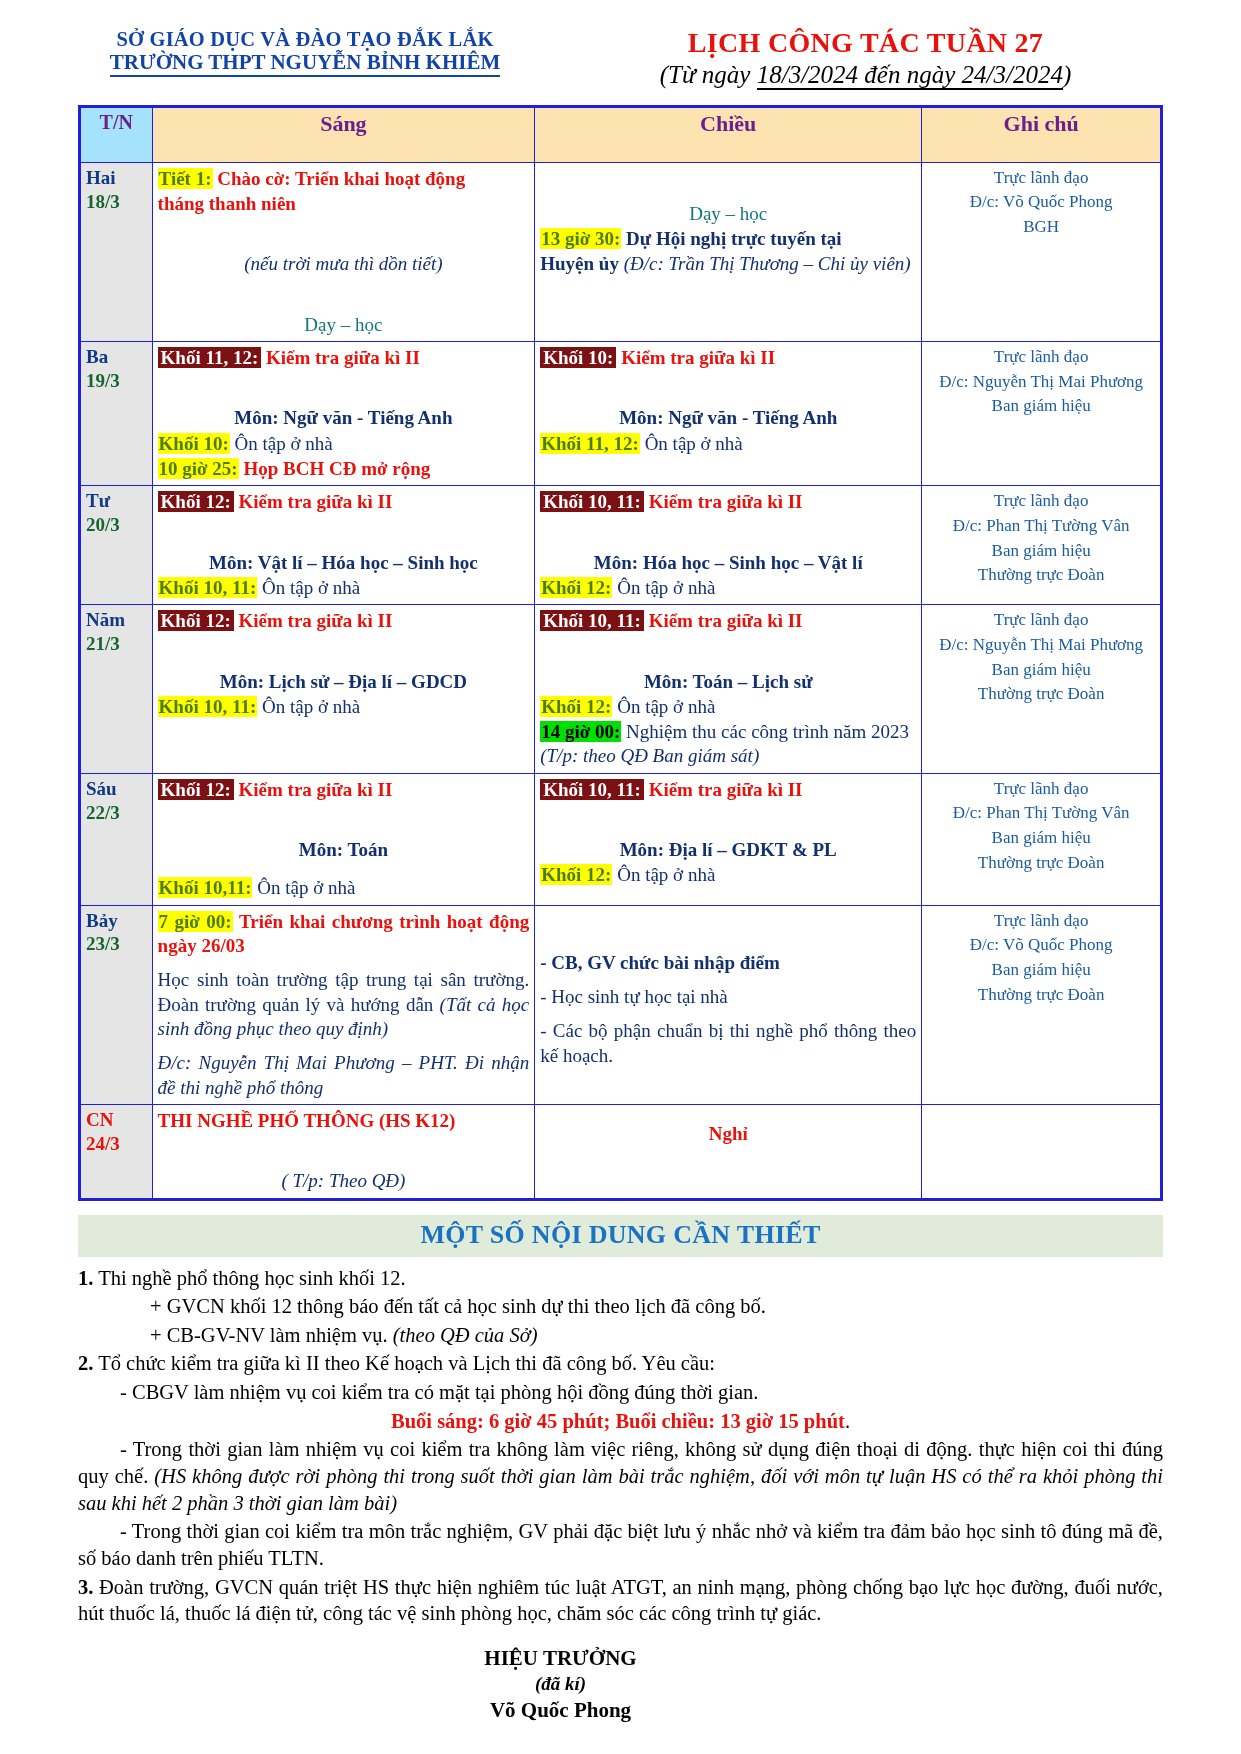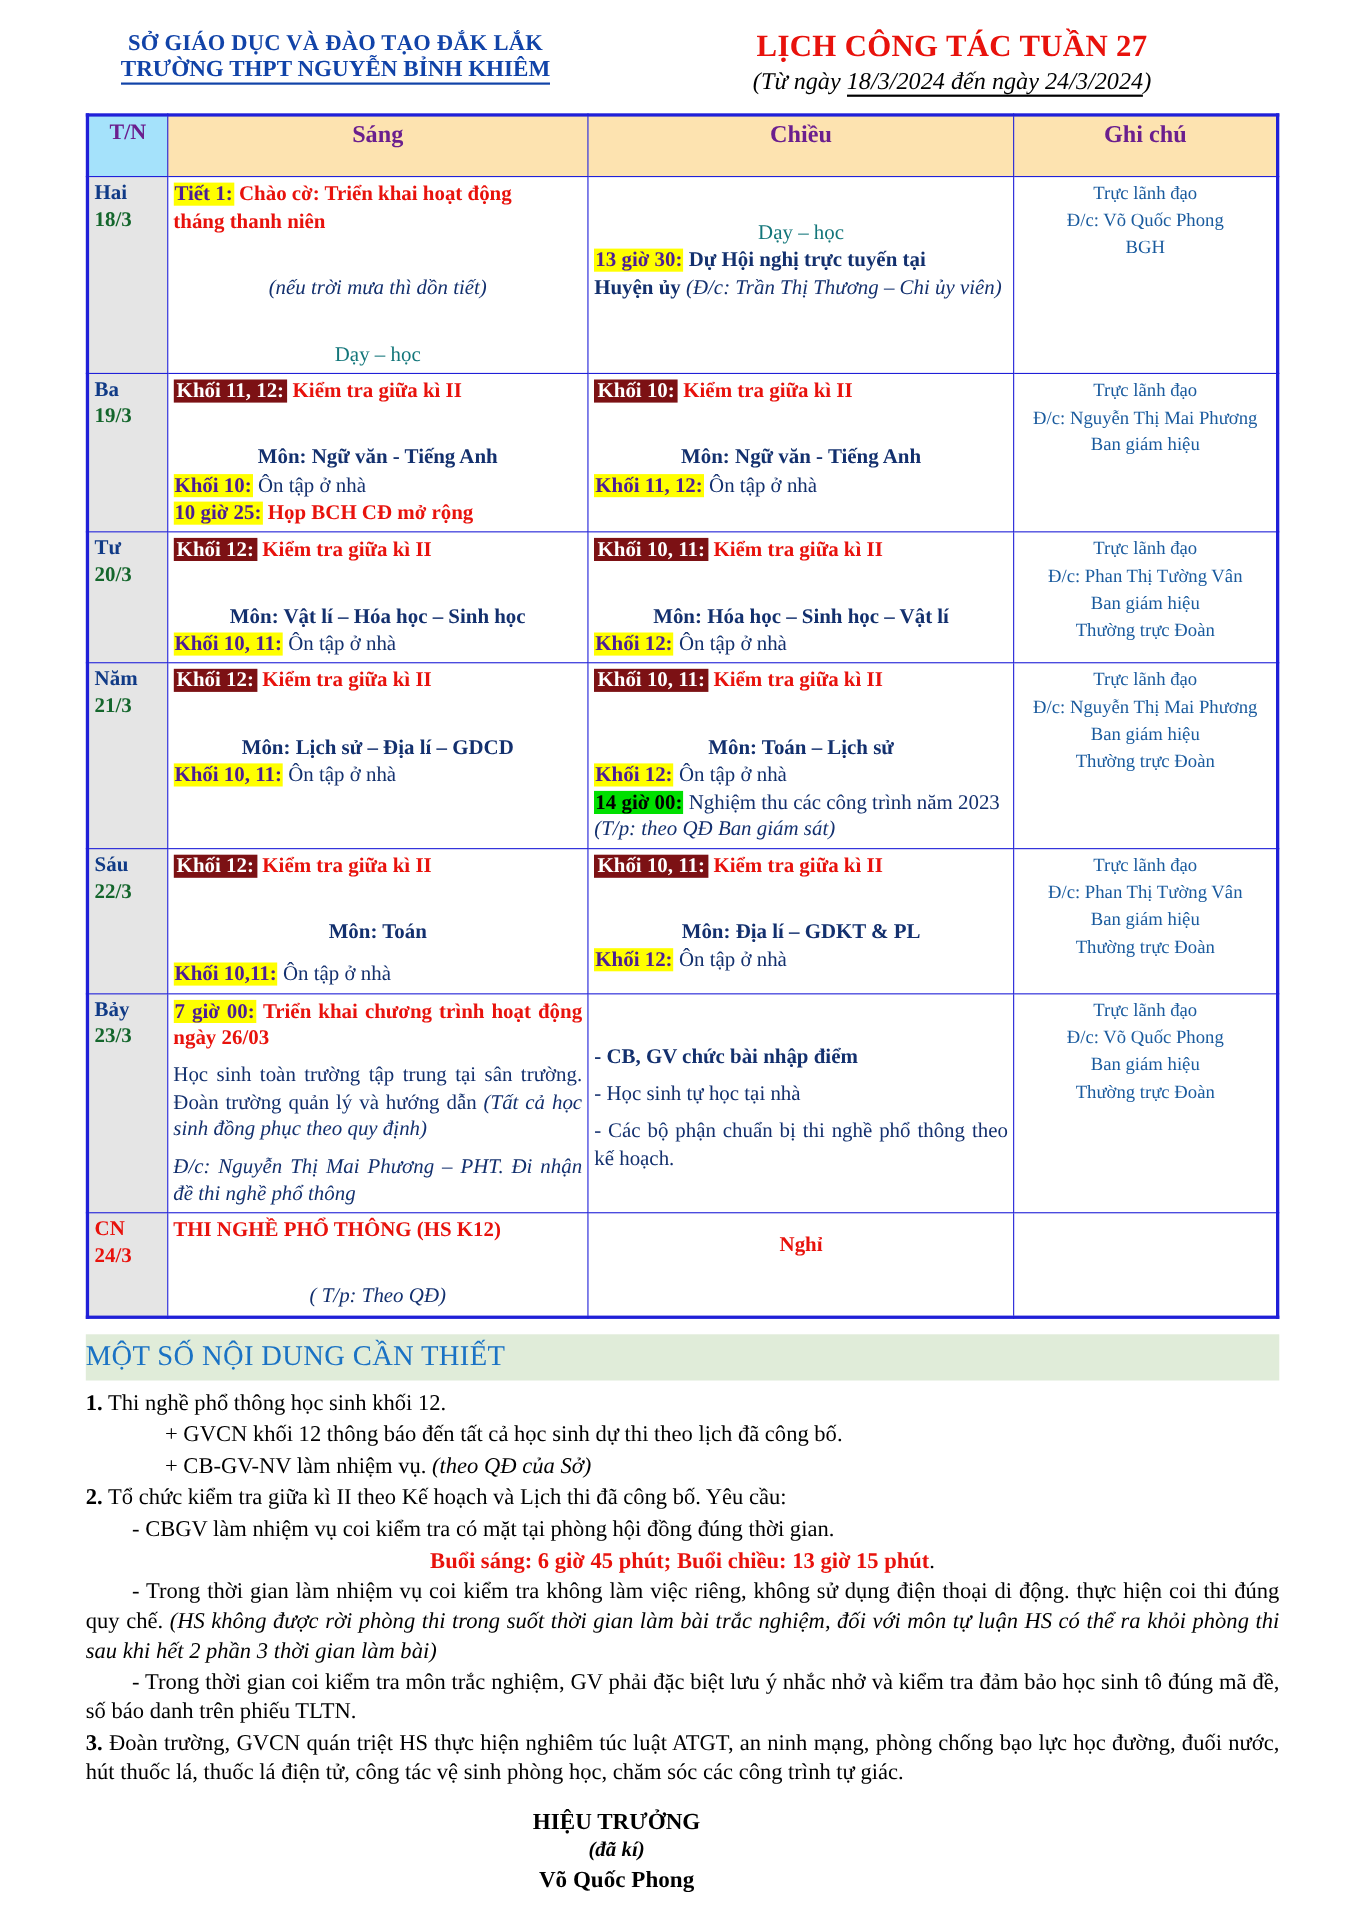--- a/index.html
+++ b/index.html
@@ -56,21 +56,21 @@
     padding-left: 20px;
   }
   .hdr-right .title {
     color: #e8120c;
     font-size: 28px;
     font-weight: bold;
     letter-spacing: 0.3px;
     line-height: 1.1;
   }
   .hdr-right .subtitle {
-    font-size: 22px;
+    font-size: 25px;
     font-style: italic;
     color: #000;
     margin-top: 2px;
     position: relative;
     display: inline-block;
   }
   .hdr-right .subtitle .ul {
     border-bottom: 2px solid #000;
   }
 
@@ -144,44 +144,45 @@
 
   .b  { font-weight: bold; }
   .i  { font-style: italic; }
   .red { color: #e8120c; }
   .teal { color: #13767a; }
 
   
   .hl-yellow {
     background: #ffff00;
     font-weight: bold;
-    color: #4c1d95;
+    color: #4d7c0f;
     padding: 0 1px;
   }
   .hl-green {
     background: #00e000;
     font-weight: bold;
     color: #000;
     padding: 0 1px;
     font-family: Liberation Serif, serif;
   }
   .hl-maroon {
     background: #7c1114;
     color: #ffffff;
     font-weight: bold;
     padding: 0 3px;
   }
 
   
   .banner {
     margin: 14px 78px 0 78px;
     background: #e0ecd9;
+    text-align: center;
     color: #1a72c4;
     font-size: 26px;
-    font-weight: normal;
+    font-weight: bold;
     padding: 5px 0 7px 0;
     letter-spacing: 0.3px;
   }
 
   
   .notes {
     padding: 6px 78px 0 78px;
     font-size: 20.5px;
     line-height: 1.3;
     color: #000;

